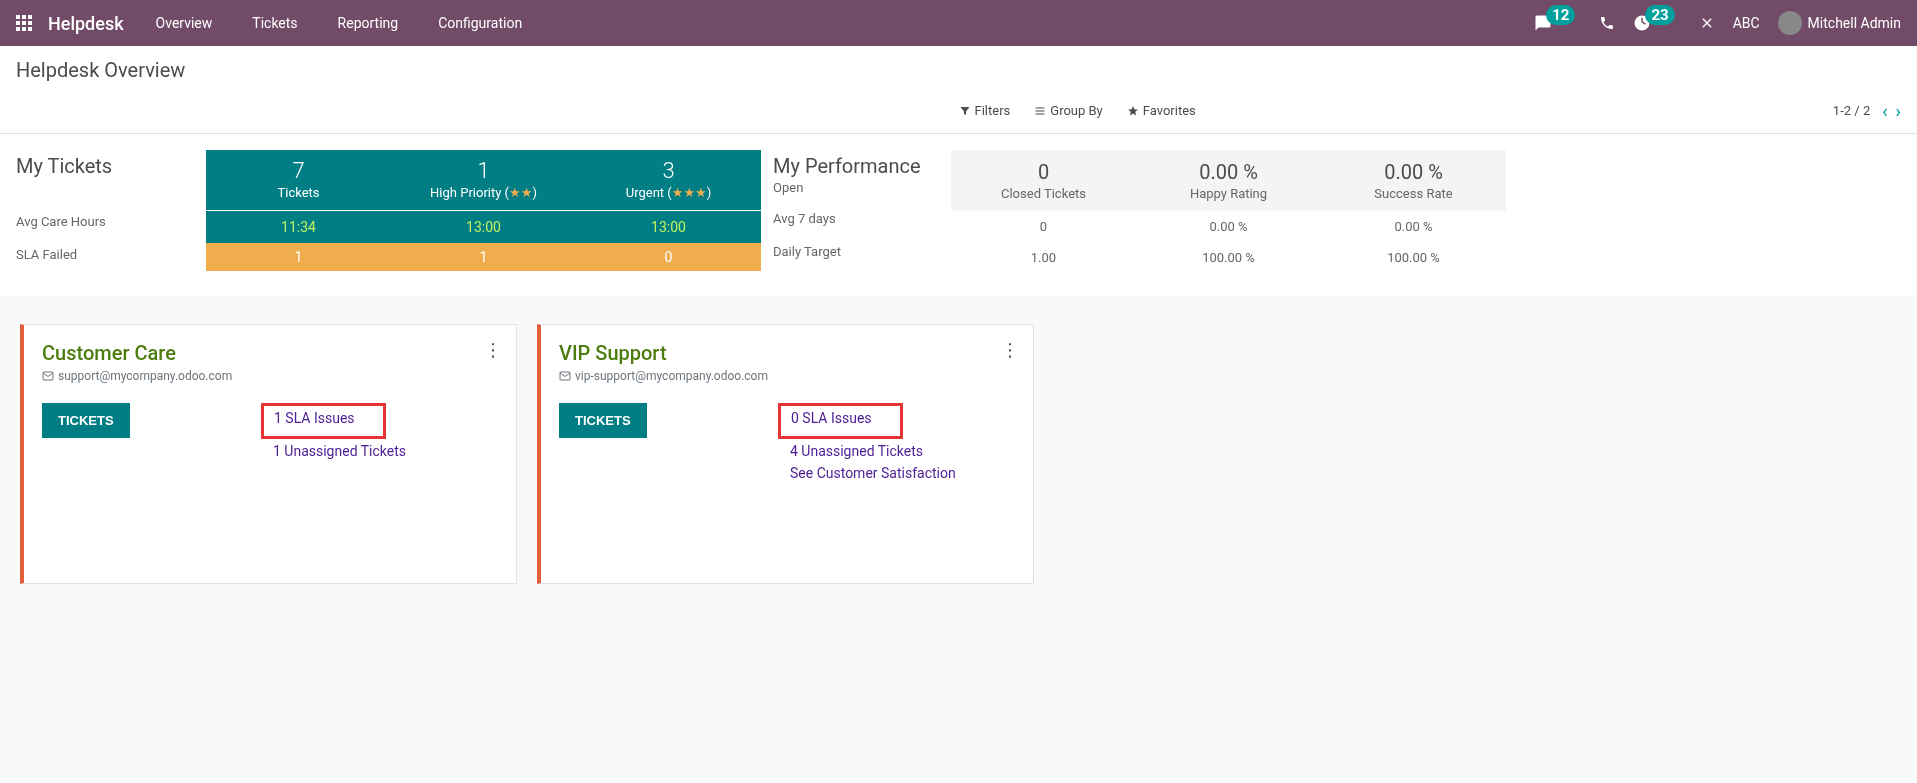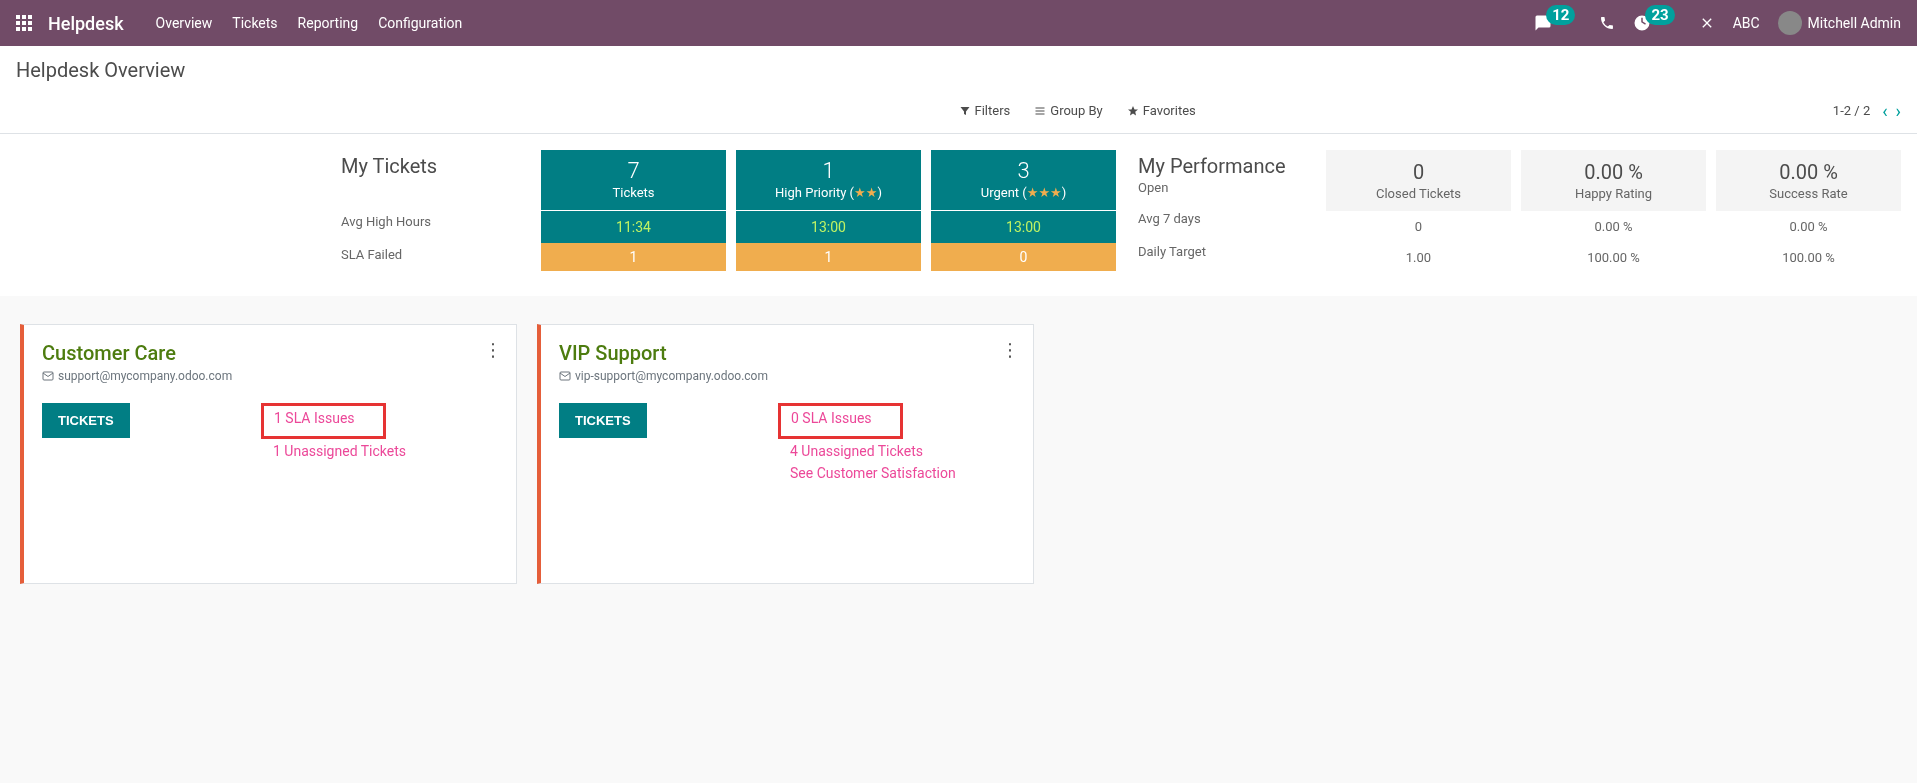--- a/index.html
+++ b/index.html
@@ -1,40 +1,40 @@
 <!DOCTYPE html>
 <html><head>
 <meta charset="utf-8">
 <style>
 * { box-sizing: border-box; margin: 0; padding: 0; }
 body { font-family: -apple-system, BlinkMacSystemFont, "Segoe UI", Roboto, sans-serif; font-size: 14px; color: #4c4c4c; background: #f9f9f9; width: 1917px; }
 .navbar { background: #714B67; height: 46px; display: flex; align-items: center; padding: 0 16px; color: #fff; }
 .app-icon { display: inline-grid; grid-template-columns: repeat(3,4px); grid-template-rows: repeat(3,4px); gap: 2px; margin-right: 16px; }
 .app-icon span { background: #fff; width: 4px; height: 4px; }
 .brand { font-size: 18px; font-weight: 500; margin-right: 32px; }
-.nav-links { display: flex; gap: 20px; }
+.nav-links { display: flex; gap: 40px; }
 .nav-links a { color: #fff; text-decoration: none; font-size: 14px; }
 .nav-right { margin-left: auto; display: flex; align-items: center; gap: 18px; }
 .badge { background: #00A09D; color: #fff; border-radius: 10px; padding: 1px 6px; font-size: 15px; font-weight: bold; position: relative; top: -8px; left: -6px; }
 .icon-wrap { display: flex; align-items: center; color: #fff; cursor: pointer; }
 .avatar { width: 24px; height: 24px; border-radius: 50%; background: #888; display: inline-block; margin-right: 6px; }
 .control-panel { background: #fff; padding: 4px 16px 0 16px; border-bottom: 1px solid #dee2e6; }
 .cp-top { display: flex; align-items: flex-start; }
 .page-title { font-size: 20px; color: #4c4c4c; padding: 8px 0; }
 .search-wrap { margin-left: auto; width: 50%; }
 .search-box { border-bottom: 2px solid #714B67; display: flex; align-items: center; padding: 4px 0; }
 .search-box input { border: none; outline: none; flex: 1; font-size: 14px; padding: 2px; }
 .cp-bottom { display: flex; align-items: center; padding: 10px 0 12px 0; }
 .filter-group { display: flex; gap: 24px; margin-left: 50%; }
 .filter-btn { color: #4c4c4c; cursor: pointer; font-size: 13px; display: flex; align-items: center; gap: 4px; justify-content: center; }
 .pager { margin-left: auto; display: flex; align-items: center; gap: 12px; color: #4c4c4c; font-size: 13px; }
 .pager-arrows { display: flex; gap: 8px; }
 .arrow { color: #00A09D; cursor: pointer; font-size: 18px; }
 .dashboard { background: #fff; padding: 16px; margin-bottom: 8px; }
-.dash-grid { display: flex; gap: 10px; justify-content: flex-end; }
+.dash-grid { display: flex; gap: 0; }
 .left-labels { width: 190px; padding-top: 4px; }
 .left-labels .big { font-size: 20px; margin-bottom: 36px; }
 .left-labels .row { font-size: 13px; color: #666; margin-bottom: 18px; }
 .stat-box { width: 185px; }
 .stat-head { background: #017e84; color: #fff; text-align: center; padding: 8px 0 10px 0; border-bottom: 1px solid #fff; }
 .stat-head .num { font-size: 22px; font-weight: 300; }
 .stat-head .lbl { font-size: 13px; margin-top: 2px; }
 .star { color: #f0ad4e; }
 .stat-mid { background: #017e84; color: #bef264; text-align: center; padding: 8px 0; font-size: 14px; }
 .stat-foot { background: #f0ad4e; color: #fff; text-align: center; padding: 6px 0; font-size: 14px; }
@@ -48,21 +48,21 @@
 .perf-col .lbl { font-size: 13px; color: #666; margin-top: 2px; }
 .perf-col .p-row { padding: 8px 0; font-size: 13px; color: #666; }
 .kanban { padding: 20px; display: flex; gap: 20px; }
 .team-card { width: 497px; height: 260px; background: #fff; border: 1px solid #dee2e6; border-left: 4px solid #e55e3a; padding: 16px 18px; position: relative; }
 .team-name { font-size: 20px; font-weight: 500; color: #4d7c0f; margin-bottom: 4px; }
 .team-email { font-size: 12px; color: #6c757d; display: flex; align-items: center; gap: 4px; }
 .kb-more { position: absolute; right: 14px; top: 14px; cursor: pointer; color: #4c4c4c; font-size: 18px; }
 .team-body { display: flex; margin-top: 20px; }
 .tickets-btn { background: #017e84; color: #fff; border: none; padding: 10px 16px; font-weight: bold; font-size: 13px; cursor: pointer; }
 .team-links { margin-left: auto; text-align: left; width: 225px; }
-.team-links a { display: block; color: #ec4899; font-size: 14px; margin-bottom: 6px; text-decoration: none; cursor: pointer; }
+.team-links a { display: block; color: #4c1d95; font-size: 14px; margin-bottom: 6px; text-decoration: none; cursor: pointer; }
 .sla-hl { border: 3px solid #e63333; padding: 4px 28px 4px 10px; margin-left: -12px; margin-bottom: 4px; display: inline-block; }
 svg { vertical-align: middle; }
 </style>
 </head>
 <body>
 
 <div class="navbar">
   <div class="app-icon">
     <span></span>
       <span></span>
@@ -144,21 +144,21 @@
         <span class="arrow">›</span>
       </div>
     </div>
   </div>
 </div>
 
 <div class="dashboard">
   <div class="dash-grid">
     <div class="left-labels">
       <div class="big">My Tickets</div>
-      <div class="row">Avg High Hours</div>
+      <div class="row">Avg Care Hours</div>
       <div class="row">SLA Failed</div>
     </div>
 
     <div class="stat-box">
       <div class="stat-head">
           <div class="num">7</div>
           <div class="lbl">Tickets</div>
         </div>
       <div class="stat-mid">11:34</div>
       <div class="stat-foot">1</div>

